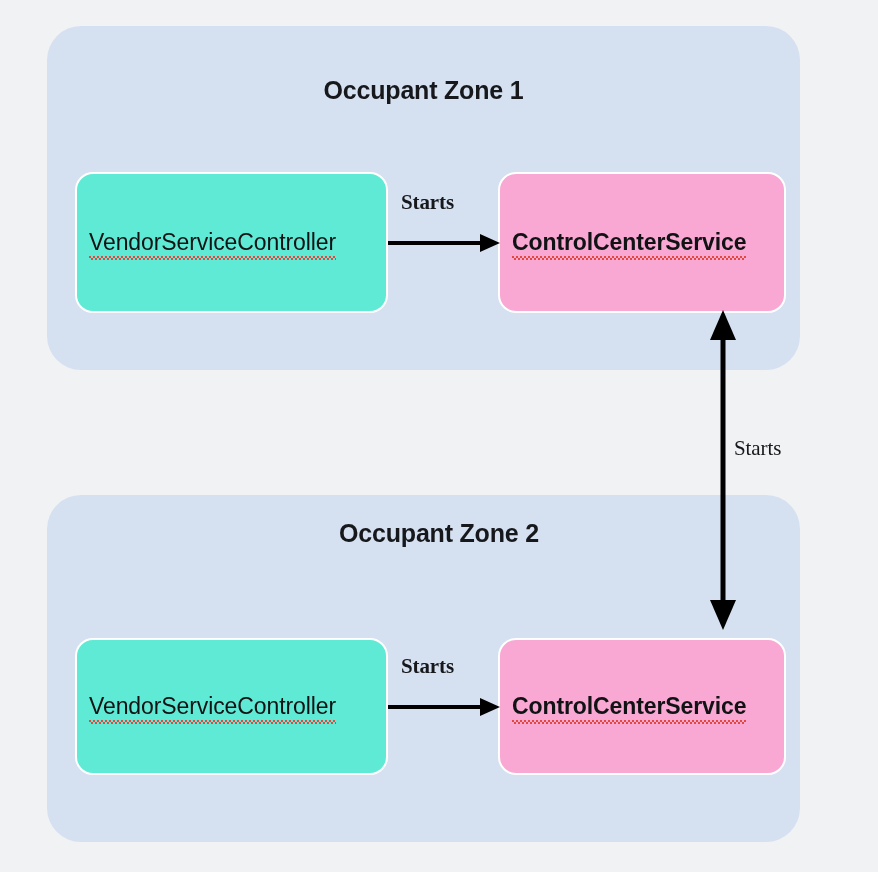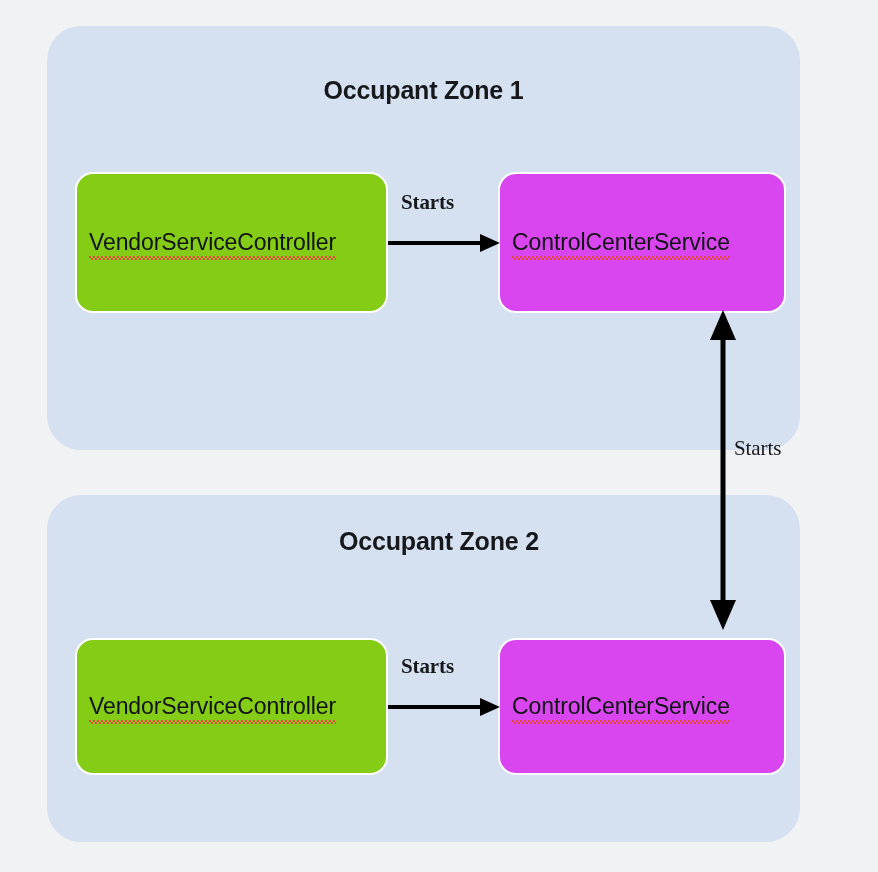--- a/index.html
+++ b/index.html
@@ -19,47 +19,47 @@
     height: 872px;
   }
 
   
   .zone {
     position: absolute;
     background: #d5e1f1;
     border-radius: 34px;
     box-sizing: border-box;
   }
-  #zone-1 { left: 47px; top: 26px;  width: 753px; height: 424px; }
+  #zone-1 { left: 47px; top: 26px;  width: 753px; height: 344px; }
   #zone-2 { left: 47px; top: 495px; width: 753px; height: 347px; }
 
   .zone-title {
     position: absolute;
     left: 0;
     right: 0;
     text-align: center;
     font-size: 25px;
     font-weight: bold;
     color: #16181c;
     letter-spacing: -0.2px;
   }
   #zone-1 .zone-title { top: 50px; }
-  #zone-2 .zone-title { top: 32px; padding-left: 31px; }
+  #zone-2 .zone-title { top: 24px; padding-left: 31px; }
 
   
   .node {
     position: absolute;
     box-sizing: border-box;
     border-radius: 18px;
     border: 2px solid #ffffff;
     display: flex;
     align-items: center;
   }
-  .node-purple { background: #84cc16; }
-  .node-green  { background: #d946ef; }
+  .node-purple { background: #5eead4; }
+  .node-green  { background: #f9a8d4; font-weight: bold; }
 
   .node-label {
     font-size: 23px;
     color: #101214;
     white-space: nowrap;
     padding-left: 12px;
     letter-spacing: -0.1px;
     position: relative;
   }
   

